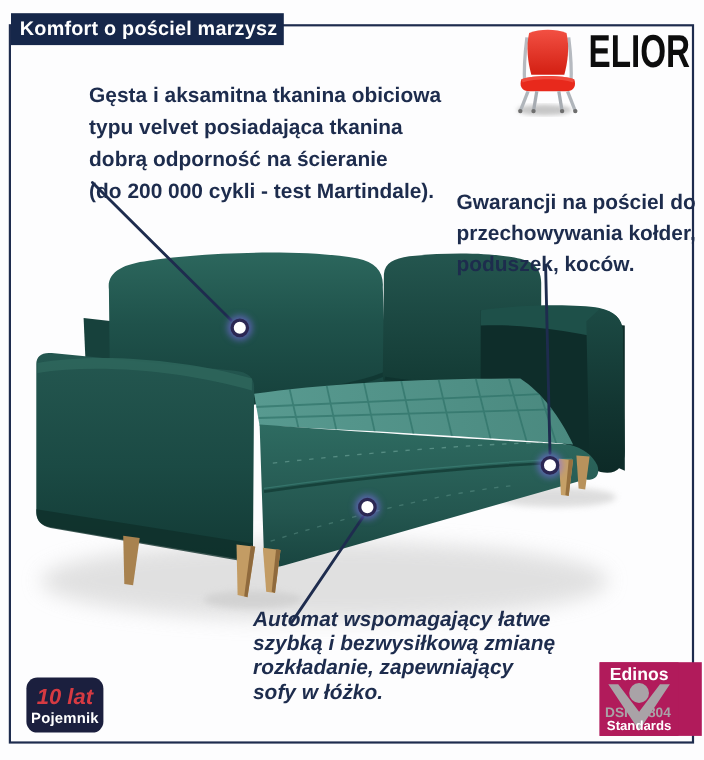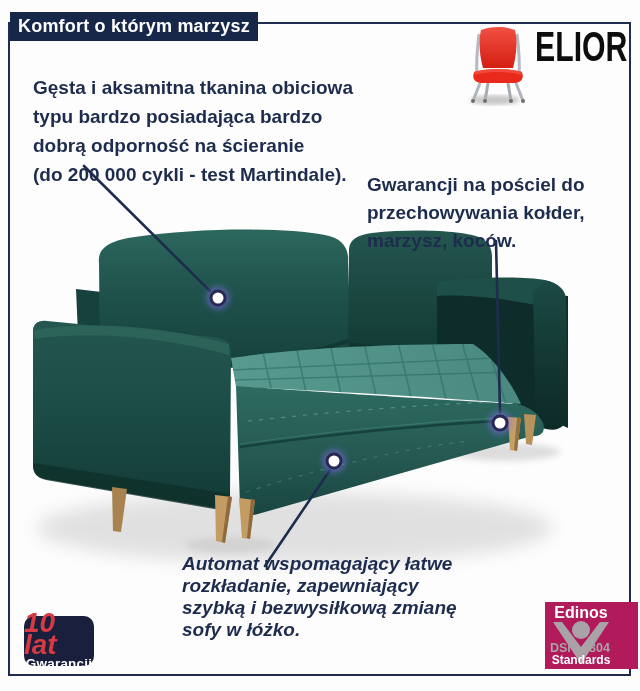--- a/index.html
+++ b/index.html
@@ -13,21 +13,21 @@
     border:2px solid #1e2c4e;z-index:1;
   }
   .header-box{
     position:absolute;left:10px;top:12px;width:248px;height:29px;
     background:#16274a;color:#ffffff;display:flex;align-items:center;
     padding-left:8px;box-sizing:border-box;font-size:18px;font-weight:700;
     letter-spacing:.2px;z-index:3;white-space:nowrap;
   }
   .callout-text{
     position:absolute;color:#1d2c4d;font-weight:700;font-size:19px;
-    white-space:nowrap;z-index:3;
+    white-space:nowrap;z-index:3;margin-left:48px;
   }
   .ct-fabric{left:33px;top:73px;line-height:29px;}
   .ct-storage{left:367px;top:171px;line-height:28px;}
   .ct-mechanism{left:182px;top:553px;line-height:22px;font-style:italic;}
   .callout-text span{display:block;}
   
   .brand-wrap{position:absolute;left:463px;top:24px;width:175px;height:85px;z-index:3;}
   .brand-name{
     position:absolute;left:72px;top:2px;font-size:42px;font-weight:800;
     color:#0d0d0d;transform:scaleX(.72);transform-origin:left top;
@@ -39,36 +39,36 @@
     background:#ffffff;border:3px solid #2b2753;
     box-shadow:0 0 6px 3px rgba(130,110,240,.55);
     transform:translate(-50%,-50%);z-index:4;
   }
   
   .badge-warranty{
     position:absolute;left:24px;top:616px;width:70px;height:50px;
     background:#1b1f3e;border-radius:10px;z-index:4;display:flex;
     flex-direction:column;align-items:center;justify-content:center;
   }
-  .bw-top{color:#d63a42;font-size:28px;font-weight:800;font-style:italic;line-height:22px;}
+  .bw-top{color:#d63a42;font-size:20px;font-weight:800;font-style:italic;line-height:22px;}
   .bw-bottom{color:#ffffff;font-size:13.5px;font-weight:700;line-height:15px;letter-spacing:.2px;}
   
   .badge-cert{position:absolute;left:545px;top:602px;width:72px;height:67px;background:#b11b5b;z-index:4;padding-left:21px;}
   .sofa-svg,.chair-svg,.cert-svg{position:absolute;}
   .sofa-svg{left:0;top:0;z-index:2;}
 </style>
 </head>
 <body>
 
 <div id="stage">
 
   <div class="frame"></div>
 
   <div class="header-box">
-    <span>Komfort o którym marzysz</span>
+    <span>Komfort o pościel marzysz</span>
   </div>
 
   <div class="brand-wrap">
     <svg class="chair-svg" style="left:0;top:0;" width="70" height="85" viewBox="0 0 70 85">
       <defs>
         <linearGradient id="gchair" x1="0" y1="0" x2="0" y2="1">
           <stop offset="0" stop-color="#f25043"></stop>
             <stop offset="1" stop-color="#d31f12"></stop>
         </linearGradient>
         <filter id="bl2">
@@ -88,35 +88,35 @@
       <circle cx="10" cy="77" r="2" fill="#6e6e6e"></circle>
         <circle cx="22" cy="77" r="2" fill="#6e6e6e"></circle>
       <circle cx="48" cy="77" r="2" fill="#6e6e6e"></circle>
         <circle cx="60" cy="77" r="2" fill="#6e6e6e"></circle>
     </svg>
     <div class="brand-name">ELIOR</div>
   </div>
 
   <div class="callout-text ct-fabric">
     <span>Gęsta i aksamitna tkanina obiciowa</span>
-    <span>typu bardzo posiadająca bardzo</span>
+    <span>typu velvet posiadająca tkanina</span>
     <span>dobrą odporność na ścieranie</span>
     <span>(do 200 000 cykli - test Martindale).</span>
   </div>
 
   <div class="callout-text ct-storage">
     <span>Gwarancji na pościel do</span>
     <span>przechowywania kołder,</span>
-    <span>marzysz, koców.</span>
+    <span>poduszek, koców.</span>
   </div>
 
   <div class="callout-text ct-mechanism">
     <span>Automat wspomagający łatwe</span>
+    <span>szybką i bezwysiłkową zmianę</span>
     <span>rozkładanie, zapewniający</span>
-    <span>szybką i bezwysiłkową zmianę</span>
     <span>sofy w łóżko.</span>
   </div>
 
   <svg class="sofa-svg" width="640" height="691" viewBox="0 0 640 691">
     <defs>
       <filter id="blBig" x="-40%" y="-40%" width="180%" height="180%">
           <feGaussianBlur stdDeviation="9"></feGaussianBlur>
         </filter>
       <filter id="blSm" x="-60%" y="-60%" width="220%" height="220%">
           <feGaussianBlur stdDeviation="3"></feGaussianBlur>
@@ -208,21 +208,21 @@
       <line x1="330" y1="470" x2="265" y2="566"></line>
     </g>
   </svg>
 
   <div class="marker" style="left:218px;top:298px;"></div>
   <div class="marker" style="left:500px;top:423px;"></div>
   <div class="marker" style="left:334px;top:461px;"></div>
 
   <div class="badge-warranty">
     <div class="bw-top">10 lat</div>
-    <div class="bw-bottom">Gwarancji</div>
+    <div class="bw-bottom">Pojemnik</div>
   </div>
 
   <div class="badge-cert">
     <svg class="cert-svg" style="left:0;top:0;" width="72" height="67" viewBox="0 0 72 67">
       <rect x="0" y="0" width="72" height="67" fill="#b11b5b"></rect>
       <path d="M8,20 L17,20 L36,45 L55,20 L64,20 L36,62 Z" fill="#a9a3a7"></path>
       <circle cx="36" cy="28" r="9" fill="#a9a3a7"></circle>
       <text x="36" y="16" text-anchor="middle" font-family="Liberation Sans, sans-serif" font-size="16" font-weight="700" fill="#ffffff">Edinos</text>
       <text x="5" y="50" font-family="Liberation Sans, sans-serif" font-size="12.5" font-weight="700" fill="#a9a3a7">DSI</text>
       <text x="44" y="50" font-family="Liberation Sans, sans-serif" font-size="12.5" font-weight="700" fill="#a9a3a7">804</text>

